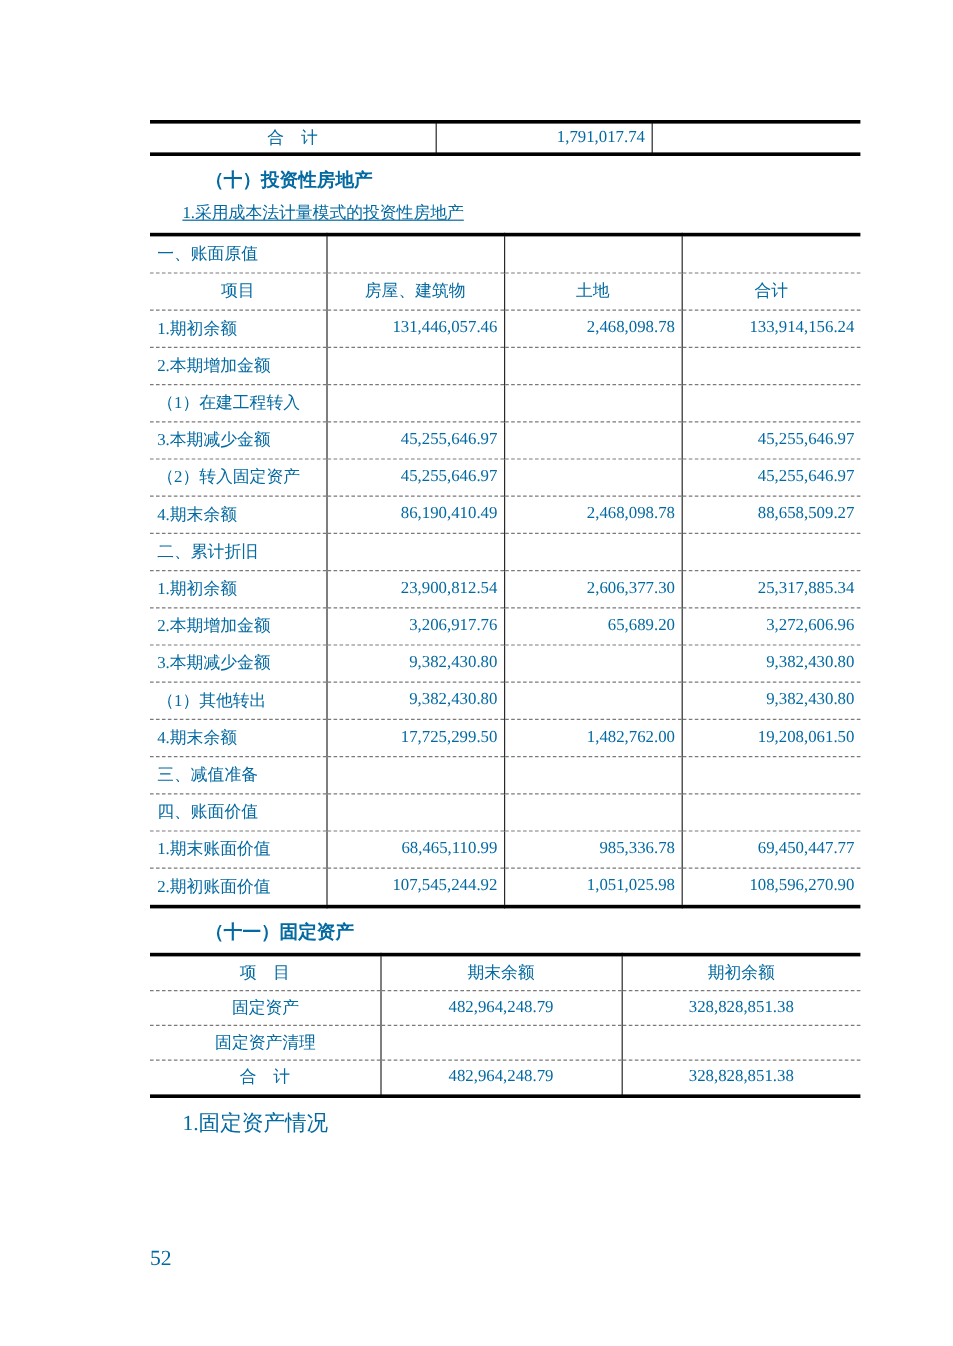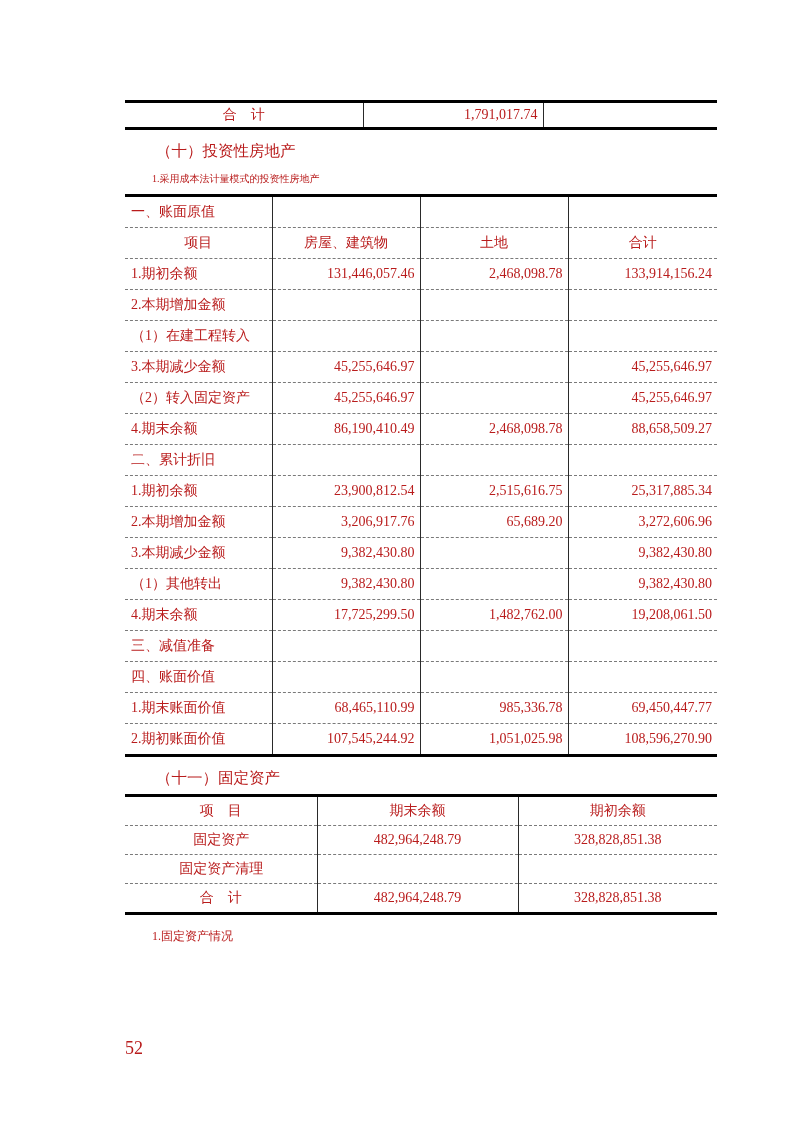--- a/index.html
+++ b/index.html
@@ -1,21 +1,21 @@
 <!DOCTYPE html>
 <html><head>
 <meta charset="utf-8">
 <style>
   html,body{margin:0;padding:0;background:#ffffff;}
   .page{
     position:relative;
     width:794px;height:1122px;
     background:#ffffff;
     font-family:"Liberation Serif","DejaVu Serif",serif;
-    color:#b91c1c;
+    color:#0369a1;
     overflow:hidden;
   }
   .content{position:absolute;left:125px;top:100px;width:592px;}
 
   table{
     border-collapse:collapse;
     table-layout:fixed;
     width:592px;
     border-top:3px solid #000;
     border-bottom:3px solid #000;
@@ -32,32 +32,33 @@
 
   .tfrag td{height:24px;}
   .tmain td,.tmain th{height:30px;}
   .tfixed td,.tfixed th{height:28px;text-align:center;}
 
   .lab{text-align:left;padding-left:6px;}
   .num{text-align:right;padding-right:5px;}
   .ctr{text-align:center;}
 
   .h-bold{
-    font-weight:normal;
+    font-weight:bold;
     font-size:15.5px;
     line-height:21px;
-    margin:10px 0 0 31px;
+    margin:10px 0 0 46px;
   }
   .sub{
-    font-size:10px;
+    font-size:14px;
     line-height:19px;
     margin:8px 0 6px 27px;
+    text-decoration:underline;
   }
   .note{
-    font-size:12px;
+    font-size:18px;
     line-height:19px;
     margin:12px 0 0 27px;
   }
   .tmain{margin-top:6px;}
   .tfixed{margin-top:6px;}
 
   .pageno{
     position:absolute;
     left:125px;top:1038px;width:592px;
     text-align:left;
@@ -146,21 +147,21 @@
       </tr>
       <tr>
         <td class="lab">二、累计折旧</td>
         <td class="num"></td>
         <td class="num"></td>
         <td class="num"></td>
       </tr>
       <tr>
         <td class="lab">1.期初余额</td>
         <td class="num">23,900,812.54</td>
-        <td class="num">2,515,616.75</td>
+        <td class="num">2,606,377.30</td>
         <td class="num">25,317,885.34</td>
       </tr>
       <tr>
         <td class="lab">2.本期增加金额</td>
         <td class="num">3,206,917.76</td>
         <td class="num">65,689.20</td>
         <td class="num">3,272,606.96</td>
       </tr>
       <tr>
         <td class="lab">3.本期减少金额</td>

